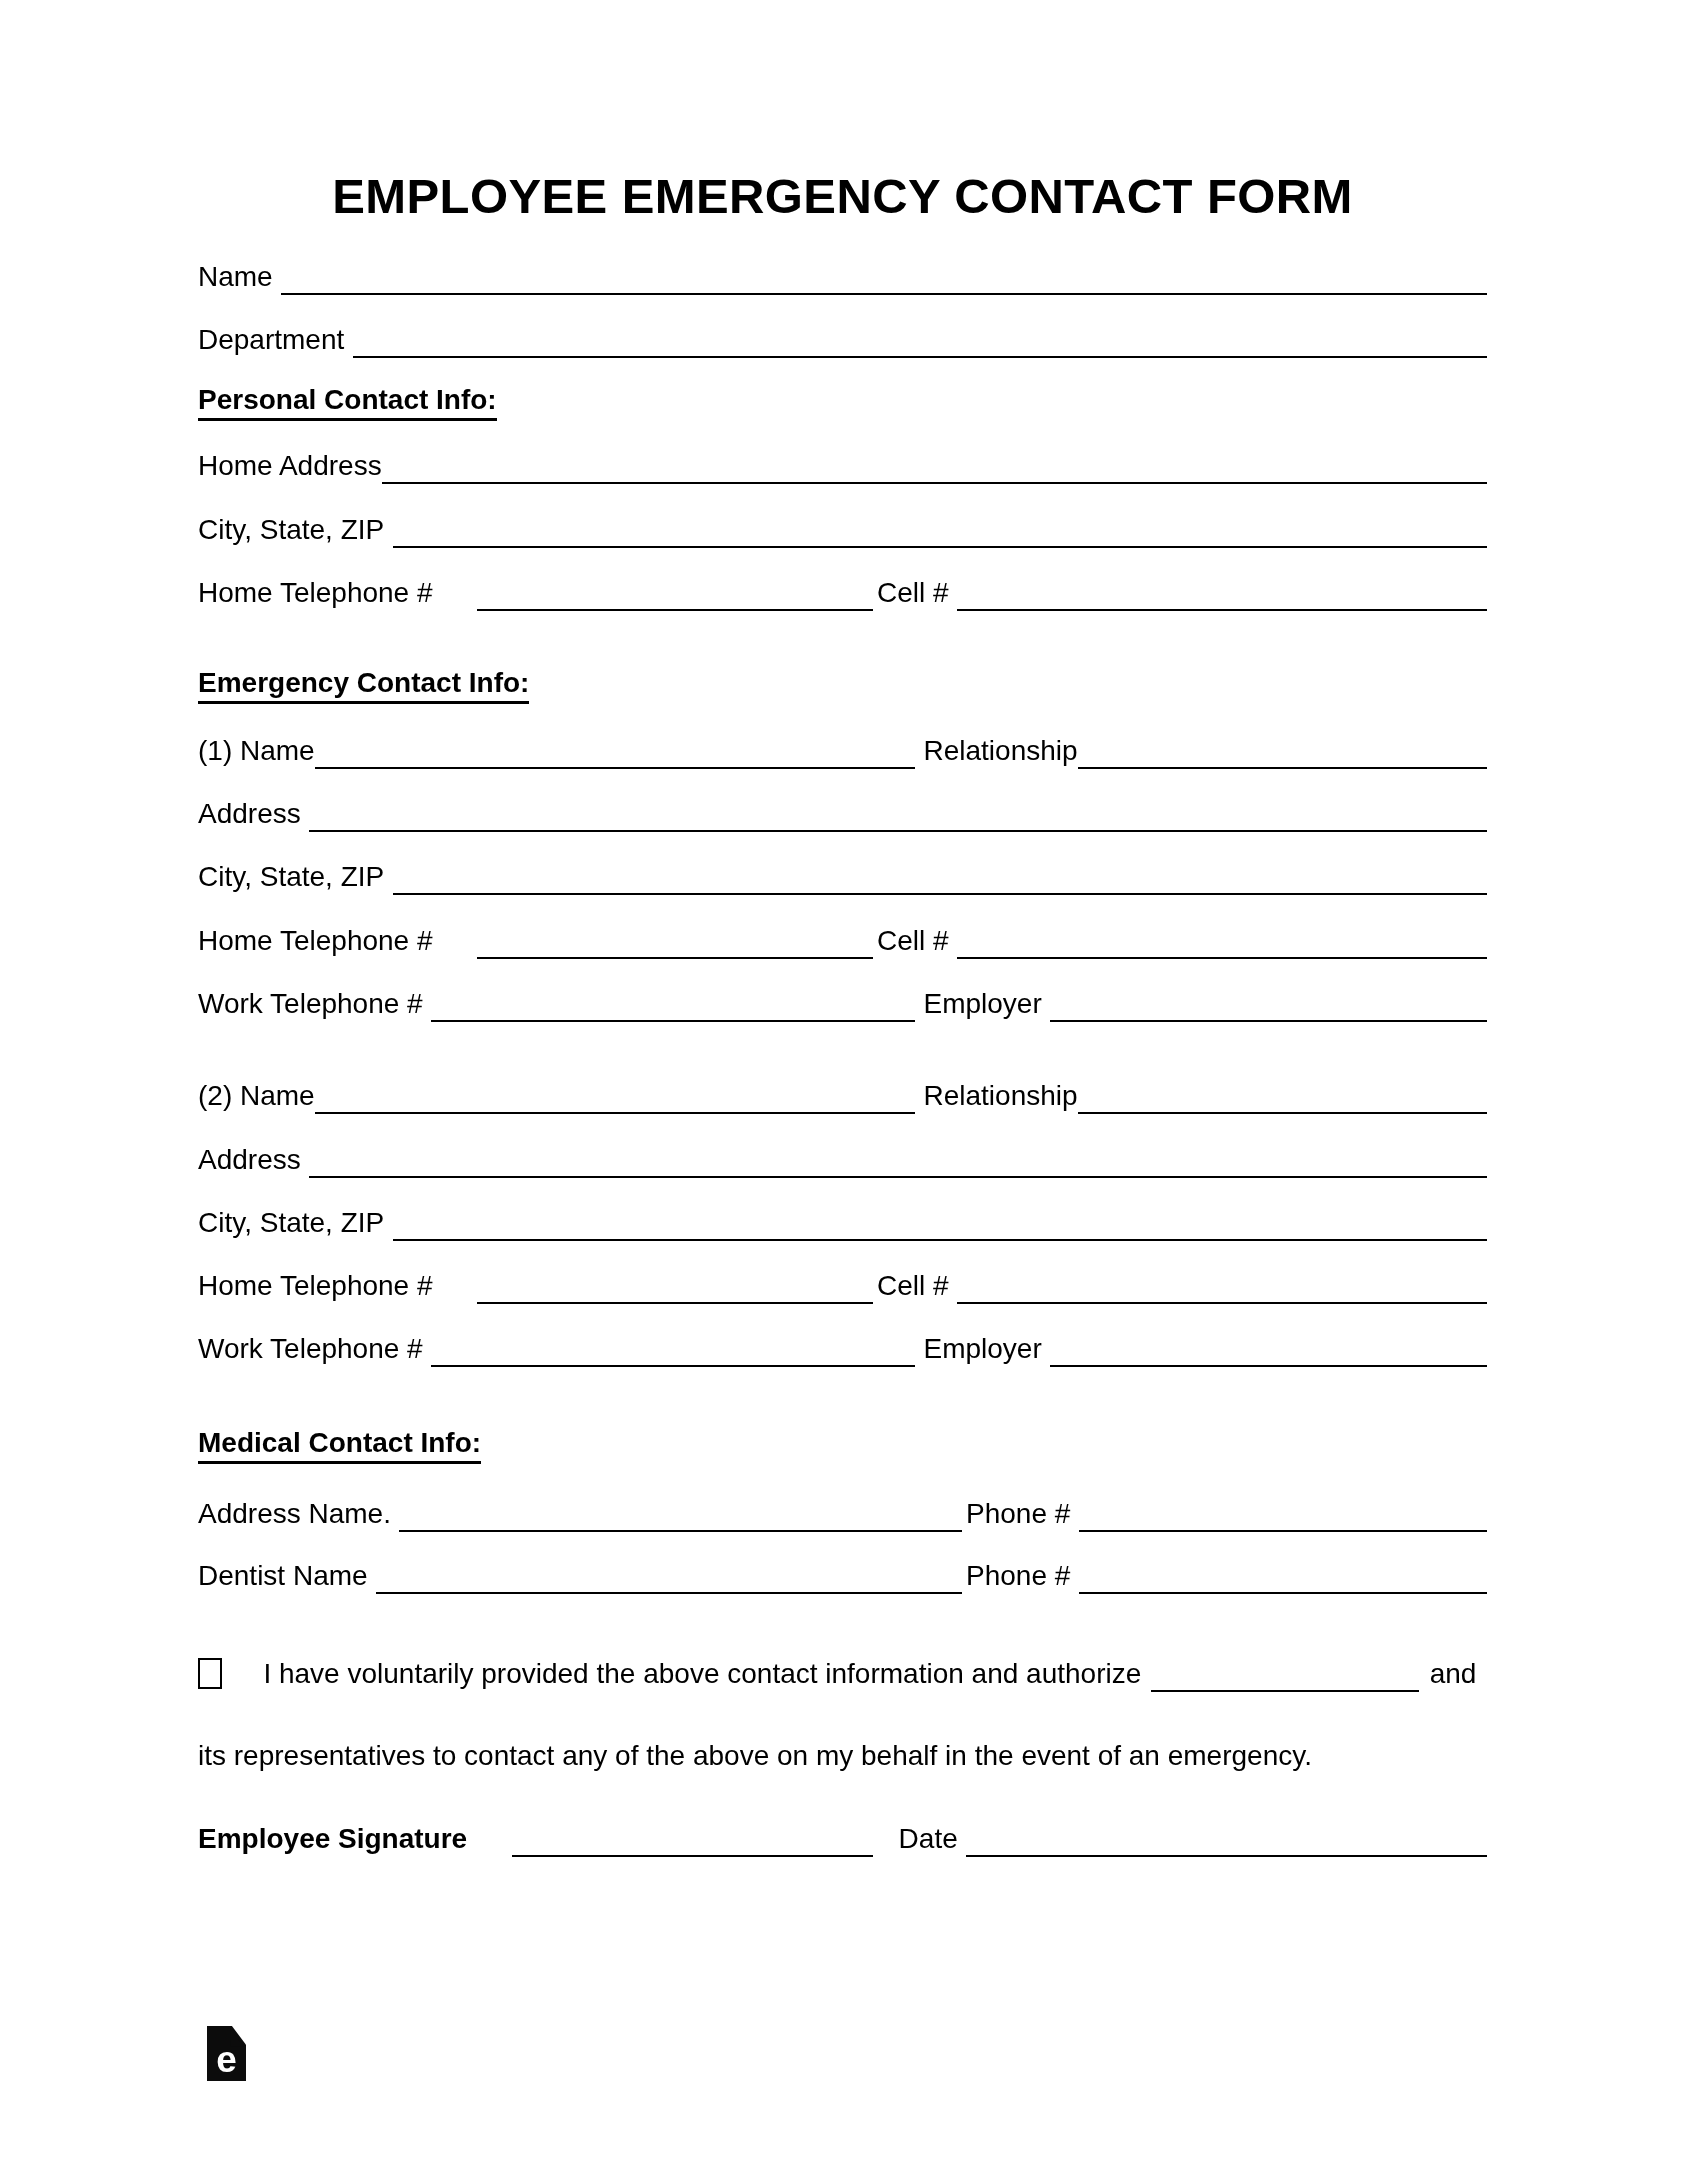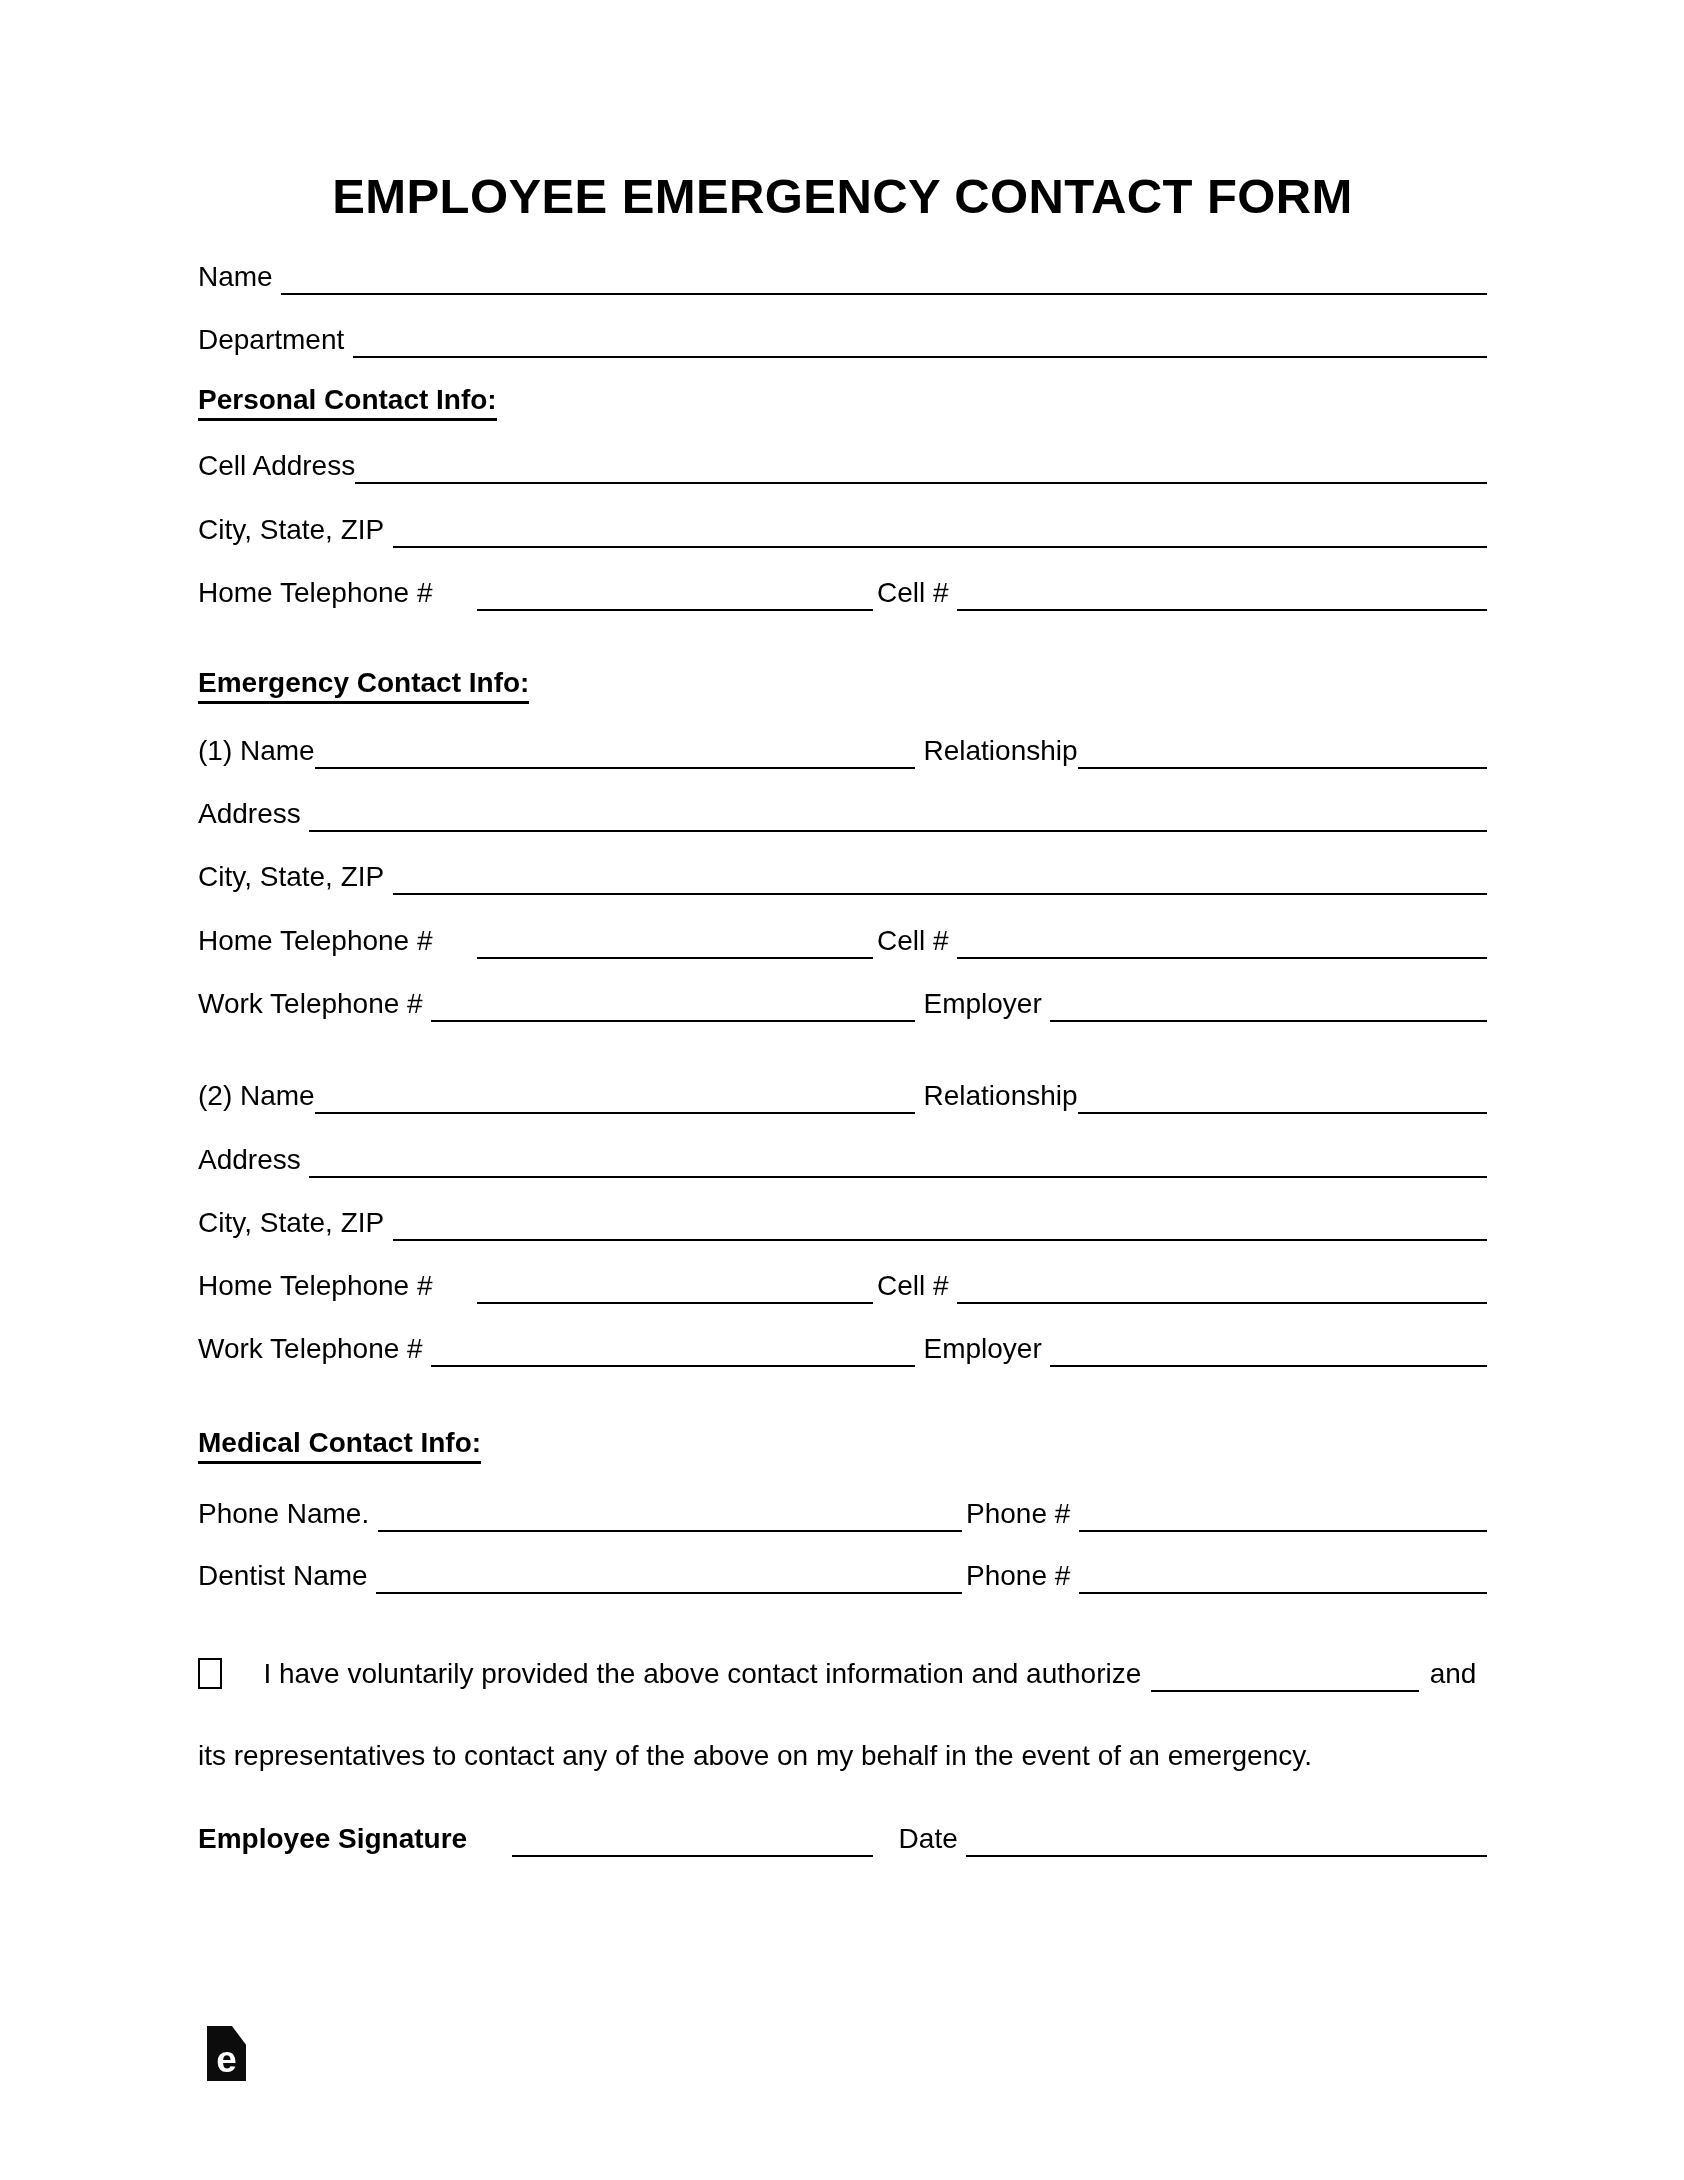--- a/index.html
+++ b/index.html
@@ -80,21 +80,21 @@
   <div class="row" style="top:259px">
     <span class="lbl">Name</span>
     <div class="line"></div>
   </div>
 
   <div class="hdr" style="top:385px">
     <span>Personal Contact Info:</span>
   </div>
 
   <div class="row" style="top:448px">
-    <span class="lbl tight">Cell Address</span>
+    <span class="lbl tight">Home Address</span>
     <div class="line"></div>
   </div>
 
   <div class="row" style="top:512px">
     <span class="lbl">City, State, ZIP</span>
     <div class="line"></div>
   </div>
 
   <div class="row" style="top:575px">
     <div class="grp grp-792">
@@ -182,21 +182,21 @@
     <span class="lbl ml10">Employer</span>
     <div class="line"></div>
   </div>
 
   <div class="hdr" style="top:1428px">
     <span>Medical Contact Info:</span>
   </div>
 
   <div class="row" style="top:1496px">
     <div class="grp grp-897">
-      <span class="lbl">Phone Name.</span>
+      <span class="lbl">Address Name.</span>
       <div class="line"></div>
     </div>
     <span class="lbl ml15">Phone #</span>
     <div class="line"></div>
   </div>
 
   <div class="row" style="top:1558px">
     <div class="grp grp-897">
       <span class="lbl">Dentist Name</span>
       <div class="line"></div>

